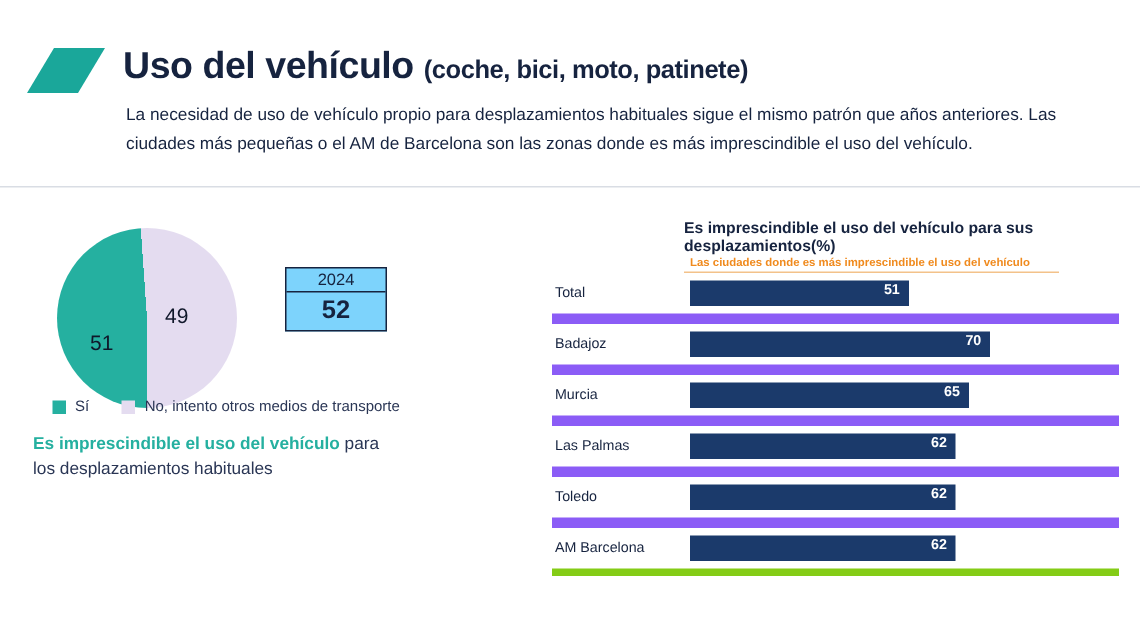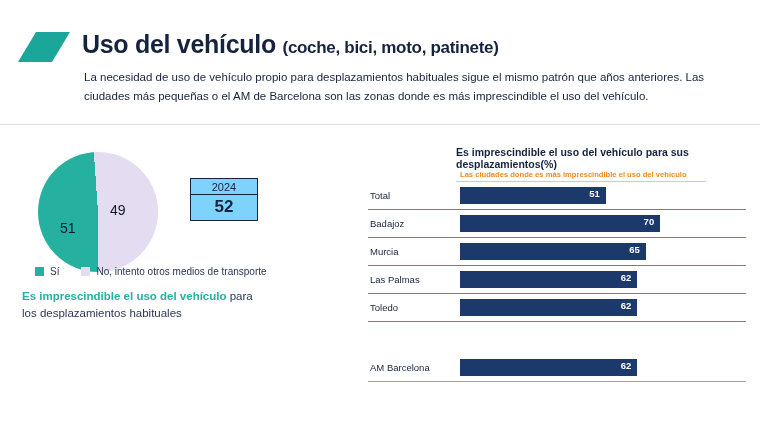--- a/index.html
+++ b/index.html
@@ -146,25 +146,25 @@
     box-sizing: border-box;
   }
   .bars {
     position: absolute;
     left: 368px; top: 182px;
     width: 378px;
   }
   .bar-row {
     position: relative;
     height: 27px;
-    border-bottom: 1px solid #8b5cf6;
+    border-bottom: 7px solid #8b5cf6;
     display: flex;
     align-items: center;
   }
-  .bar-row:last-child { border-bottom: 1px solid #84cc16; margin-top: 32px; }
+  .bar-row:last-child { border-bottom: 5px solid #84cc16; }
   .bar-label {
     width: 92px;
     font-size: 9.5px;
     color: #16233f;
     padding-left: 2px;
     box-sizing: border-box;
   }
   .bar-track {
     position: relative;
     flex: 1;

